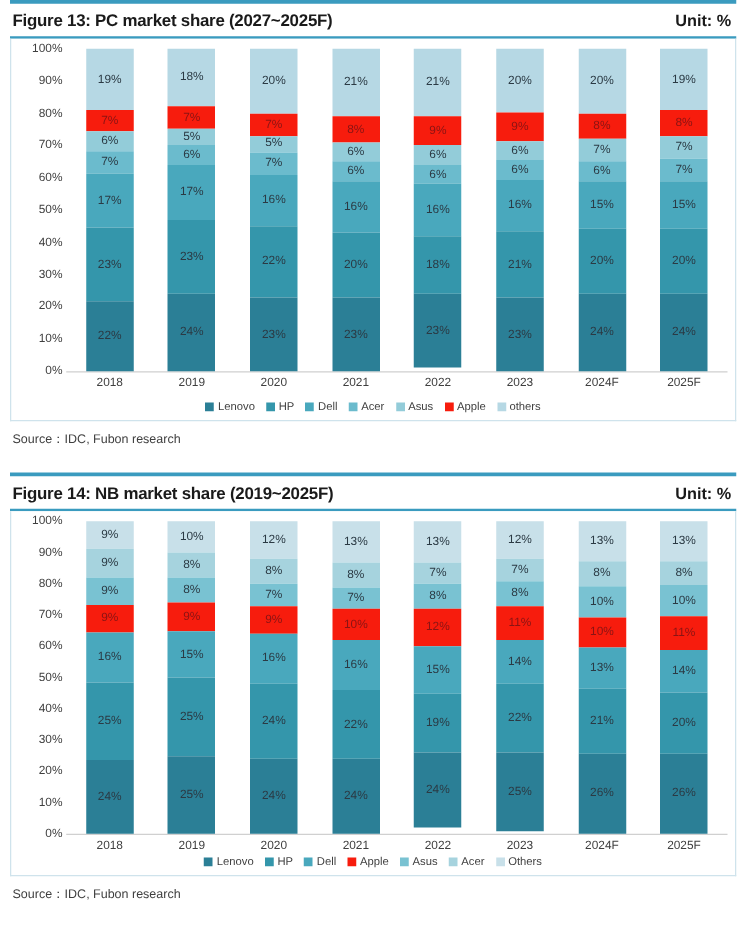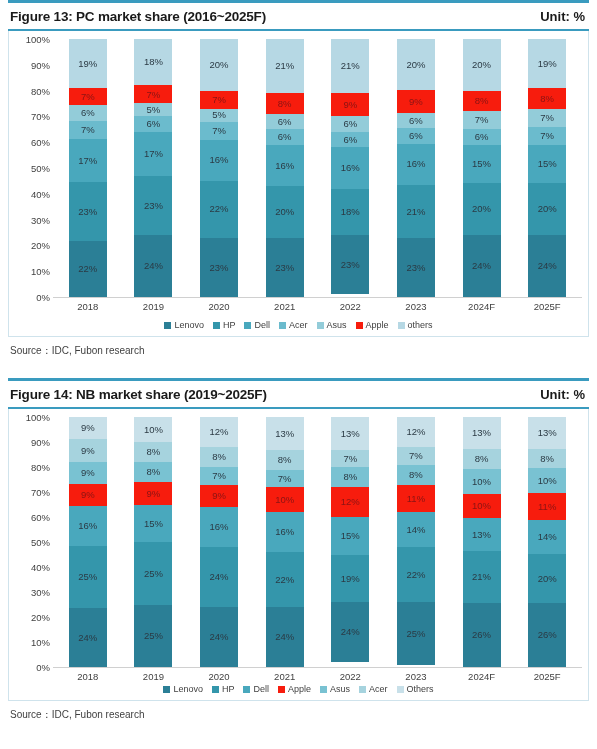--- a/index.html
+++ b/index.html
@@ -69,21 +69,21 @@
   .gap{height:20px;}
 </style>
 </head>
 <body>
 
 <div class="page">
 
   <div class="figure">
     <div class="fig-toprule"></div>
     <div class="fig-head">
-      <div class="fig-title">Figure 13: PC market share (2016~2025F)</div>
+      <div class="fig-title">Figure 13: PC market share (2027~2025F)</div>
       <div class="fig-unit">Unit: %</div>
     </div>
     <div class="plot-box">
       <div class="chart" id="chart0">
         <div class="yaxis">
             <div class="ytick" style="top: 266px;">0%</div>
             <div class="ytick" style="top: 240.2px;">10%</div>
             <div class="ytick" style="top: 214.4px;">20%</div>
             <div class="ytick" style="top: 188.6px;">30%</div>
             <div class="ytick" style="top: 162.8px;">40%</div>

